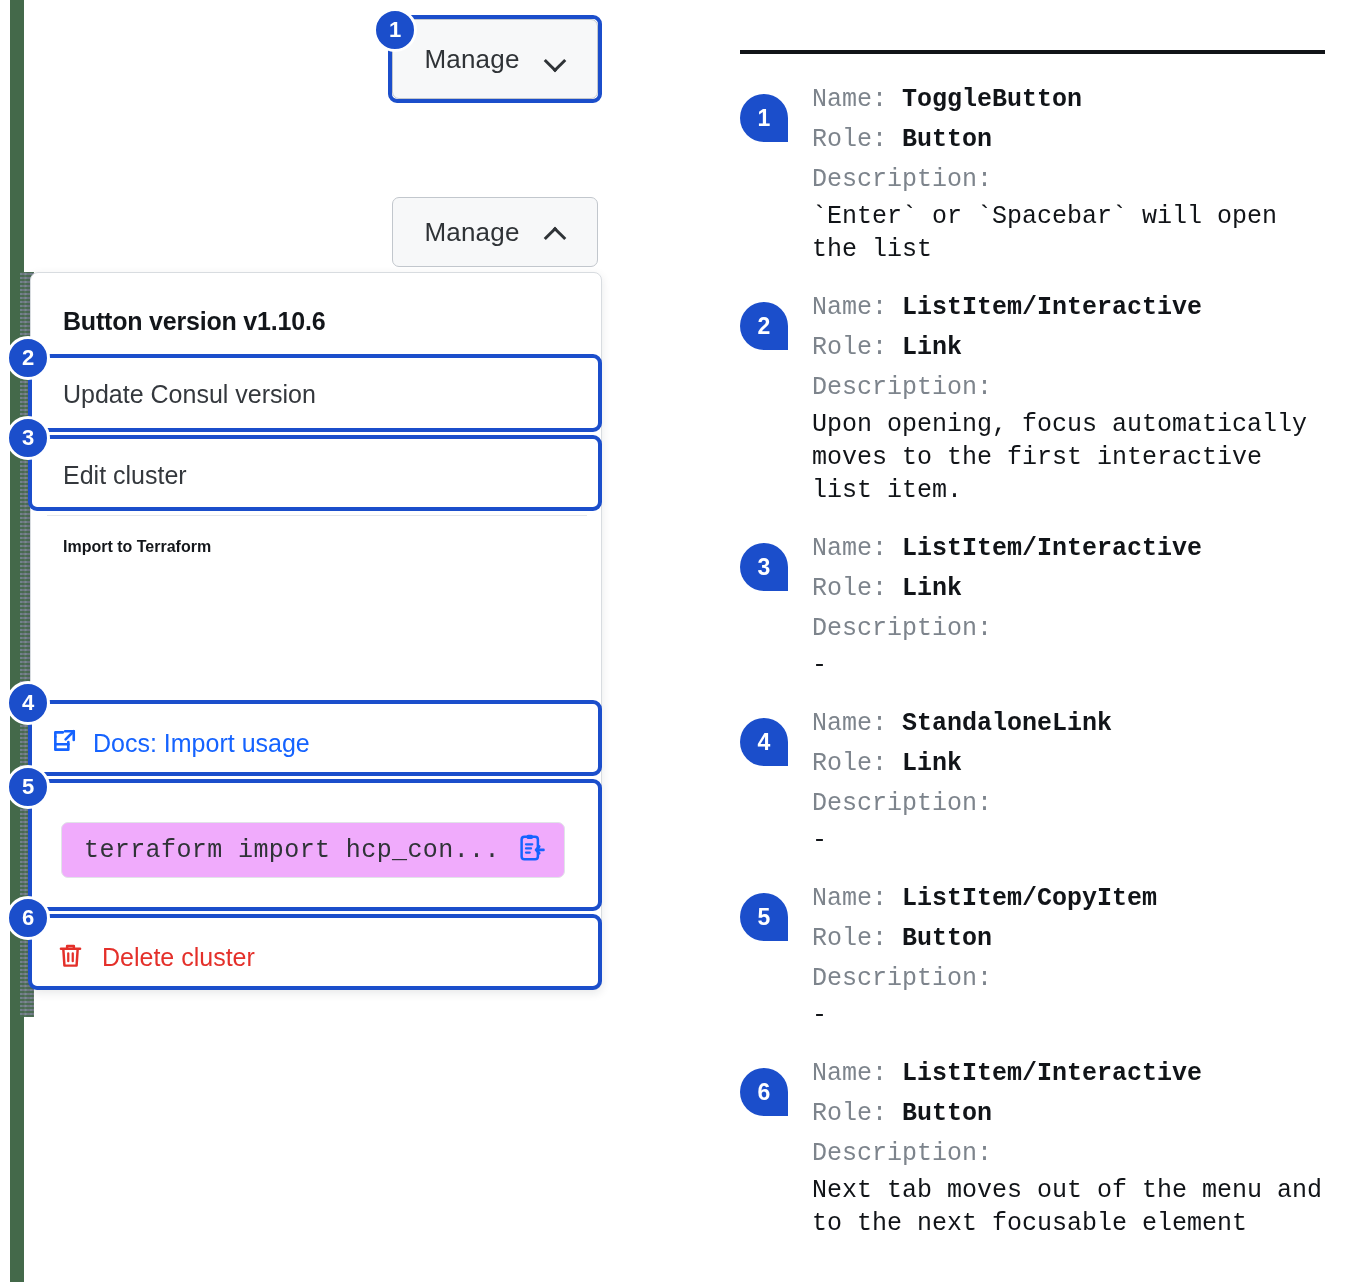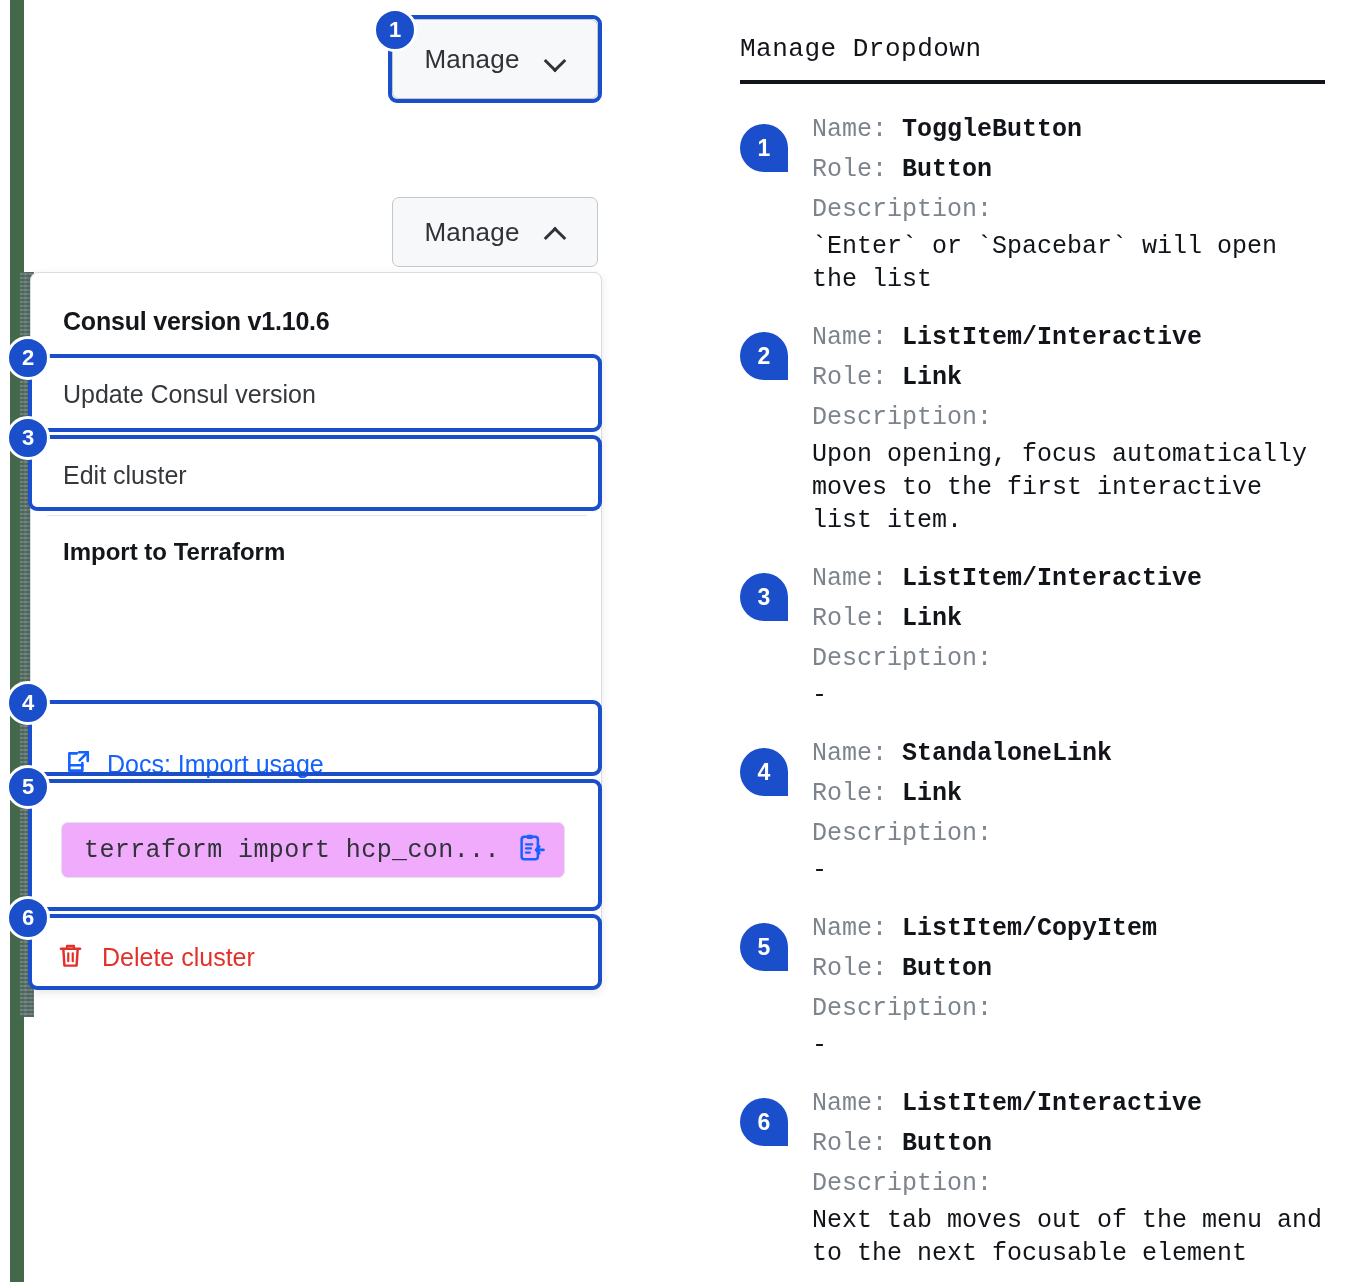--- a/index.html
+++ b/index.html
@@ -63,26 +63,26 @@
   .menu-item{
     position:absolute;left:2px;width:566px;height:72px;display:flex;align-items:center;
     box-sizing:border-box;padding-left:30px;font-size:25px;color:#34383d;
   }
   #mi-update{top:85px;}
   #mi-edit{top:166px;}
 
   .divider{position:absolute;left:16px;width:540px;height:1px;background:#e4e7ea;}
   #div-1{top:242px;}
 
-  .tf-title{position:absolute;left:32px;top:265px;font-size:24px;font-weight:bold;color:#13161a;}
+  .tf-title{position:absolute;left:32px;top:265px;font-size:16px;font-weight:bold;color:#13161a;}
   .tf-desc{position:absolute;left:32px;top:308px;width:520px;font-size:23px;line-height:35px;color:#656a70;}
 
   .docs-row{
-    position:absolute;left:2px;top:434px;width:566px;height:72px;display:flex;align-items:flex-end;gap:16px;
-    box-sizing:border-box;padding-left:32px;
+    position:absolute;left:2px;top:434px;width:566px;height:72px;display:flex;align-items:center;gap:16px;
+    box-sizing:border-box;padding-left:18px;
   }
   .docs-link{font-size:25px;color:#1563ff;}
 
   .code-row{position:absolute;left:2px;top:513px;width:566px;height:128px;display:flex;align-items:center;padding-left:28px;box-sizing:border-box;}
   .code-box{
     width:504px;height:56px;box-sizing:border-box;background:#f0abfc;border:1px solid #e1e4e8;border-radius:7px;
     display:flex;align-items:center;justify-content:space-between;padding:0 18px 0 22px;
   }
   .code-text{font-family:"Liberation Mono",monospace;font-size:25px;color:#2f3337;letter-spacing:.4px;}
 
@@ -141,21 +141,21 @@
     <span class="chev"></span>
   </div>
 
   <div class="manage-btn" id="manage-open">
     <span class="label">Manage</span>
     <span class="chev up"></span>
   </div>
 
   <div class="dropdown-card">
 
-    <div class="menu-header">Consul version v1.10.6</div>
+    <div class="menu-header">Button version v1.10.6</div>
 
     <div class="menu-item" id="mi-edit">
       <span>Edit cluster</span>
     </div>
 
     <div class="menu-item" id="mi-update">
       <span>Update Consul version</span>
     </div>
 
     <div class="divider" id="div-1"></div>
@@ -211,21 +211,20 @@
 
   <div class="badge-circle" id="b1">1</div>
   <div class="badge-circle" id="b2">2</div>
   <div class="badge-circle" id="b3">3</div>
   <div class="badge-circle" id="b4">4</div>
   <div class="badge-circle" id="b5">5</div>
   <div class="badge-circle" id="b6">6</div>
 </div>
 
 <div class="right-panel">
-  <div class="panel-title">Manage Dropdown</div>
   <div class="panel-rule"></div>
   <div class="entries" id="legend-entries">
       <div class="entry">
         <div class="badge-tear">1</div>
         <div class="entry-body">
           <div class="kv"><span class="k">Name: </span><span class="v">ToggleButton</span></div>
           <div class="kv"><span class="k">Role: </span><span class="v">Button</span></div>
           <div class="desc-label">Description:</div>
           <div class="desc-val">`Enter` or `Spacebar` will open
 the list</div>

